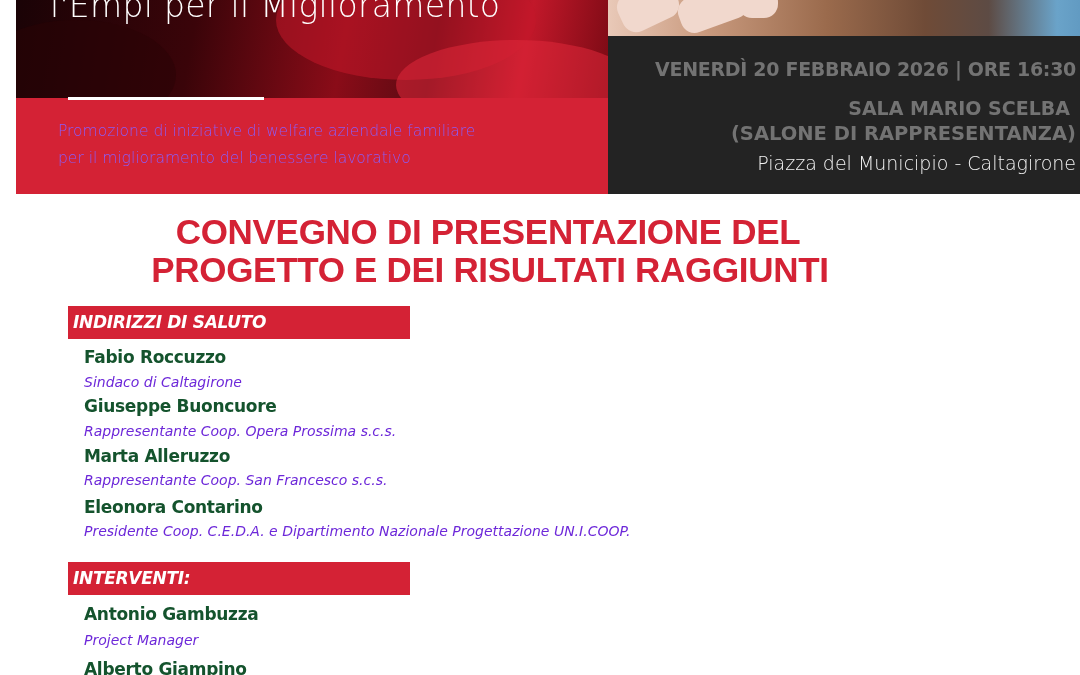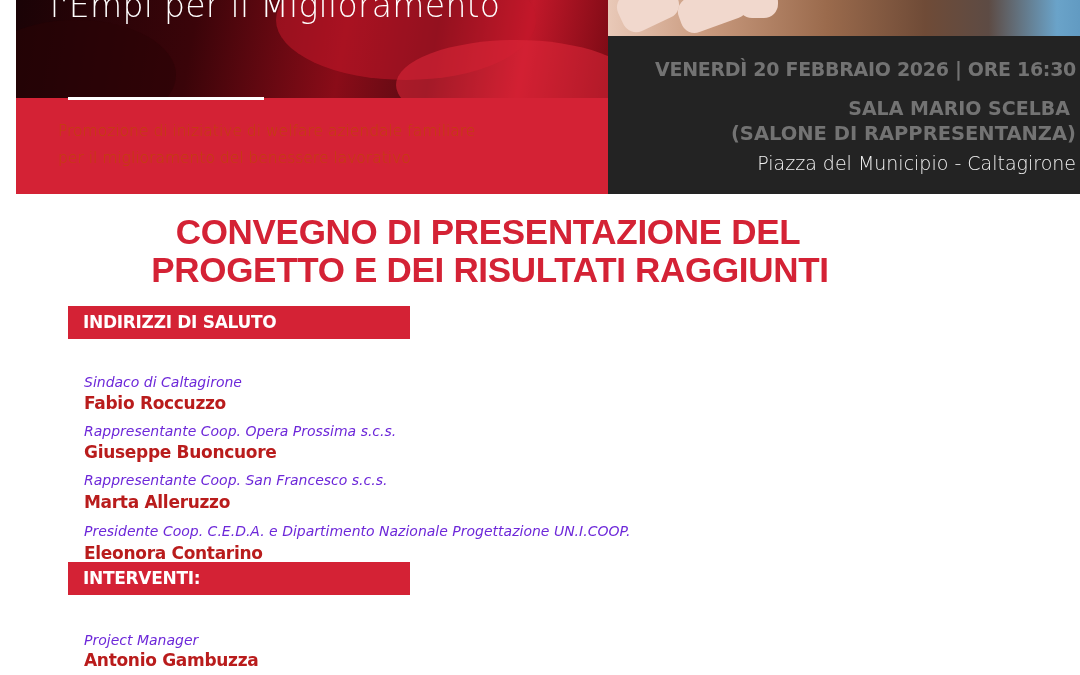--- a/index.html
+++ b/index.html
@@ -6,37 +6,37 @@
   body{width:1080px;height:675px;overflow:hidden;background:#ffffff;position:relative;font-family:"Liberation Sans",sans-serif;}
   .header{position:absolute;left:0;top:0;width:1080px;height:194px;margin-left:16px;}
   .left-hero{position:absolute;left:0;top:0;width:592px;height:98px;
     background:linear-gradient(100deg,#1a0306 0%,#3a0409 30%,#8a0c18 55%,#5a0a12 70%,#c2182a 85%,#7a0a14 100%);overflow:hidden;}
   .left-hero .swirl{position:absolute;border-radius:50%;opacity:.55;}
   .title-line{position:absolute;left:34px;color:#fff;font-family:"DejaVu Sans",sans-serif;font-weight:300;font-size:33px;white-space:nowrap;letter-spacing:0.3px;}
   .title-line.l1{top:-14px;}
   .title-line.l2{top:34px;}
   .red-band{position:absolute;left:0;top:98px;width:592px;height:96px;background:#d42235;}
   .white-rule{position:absolute;left:52px;top:97px;width:196px;height:3px;background:#ffffff;}
-  .subtitle{position:absolute;left:42px;top:118px;color:#c2410c;font-family:"DejaVu Sans",sans-serif;font-size:15.5px;line-height:27px;font-weight:300;}
+  .subtitle{position:absolute;left:42px;top:118px;color:#8b5cf6;font-family:"DejaVu Sans",sans-serif;font-size:15.5px;line-height:27px;font-weight:300;}
   .photo{position:absolute;left:592px;top:0;width:488px;height:36px;
     background:linear-gradient(90deg,#e9c9b8 0%,#c99a7e 20%,#9a6a4c 45%,#6f4b37 65%,#5d4b44 78%,#6aa3c9 92%,#5c95bd 100%);overflow:hidden;}
   .photo .finger{position:absolute;background:#f1d8cd;border-radius:14px;}
   .dark-panel{position:absolute;left:592px;top:36px;width:488px;height:158px;background:#232323;}
   .info{position:absolute;right:20px;text-align:right;color:#737373;font-family:"DejaVu Sans",sans-serif;white-space:nowrap;}
   .info.date{top:58px;font-weight:bold;font-size:19px;letter-spacing:-0.3px;}
   .info.venue1{top:97px;font-weight:bold;font-size:19px;right:26px;}
   .info.venue2{top:122px;font-weight:bold;font-size:19.5px;}
   .info.address{top:152px;font-weight:300;font-size:19px;color:#f2f2f2;}
   .main-title{position:absolute;left:0;width:1080px;text-align:center;color:#d42235;font-family:"Liberation Sans",sans-serif;font-weight:bold;font-size:35px;line-height:38px;letter-spacing:-0.3px;}
   .main-title.t1{top:213px;left:-52px;}
   .main-title.t2{top:251px;left:-50px;}
-  .section-bar{position:absolute;left:68px;width:342px;height:33px;background:#d42235;color:#fff;font-family:"DejaVu Sans",sans-serif;font-weight:bold;font-size:17px;line-height:33px;padding-left:15px;box-sizing:border-box;letter-spacing:-0.3px;}
+  .section-bar{position:absolute;left:68px;width:342px;height:33px;background:#d42235;color:#fff;font-family:"DejaVu Sans",sans-serif;font-weight:bold;font-size:17px;line-height:33px;padding-left:5px;box-sizing:border-box;letter-spacing:-0.3px;font-style:italic;}
   .section-bar.saluto{top:306px;}
   .section-bar.interventi{top:562px;}
-  .person-name{position:absolute;left:84px;font-family:"DejaVu Sans",sans-serif;font-weight:bold;font-size:17px;color:#b91c1c;white-space:nowrap;letter-spacing:-0.3px;margin-top:46px;}
+  .person-name{position:absolute;left:84px;font-family:"DejaVu Sans",sans-serif;font-weight:bold;font-size:17px;color:#14532d;white-space:nowrap;letter-spacing:-0.3px;}
   .person-role{position:absolute;left:84px;font-family:"DejaVu Sans",sans-serif;font-style:italic;font-size:14px;color:#6d28d9;white-space:nowrap;}
 </style>
 </head>
 <body>
 
 <div class="header">
   <div class="left-hero">
     <div class="swirl" style="left:260px;top:-40px;width:260px;height:120px;background:#c2182a;"></div>
     <div class="swirl" style="left:380px;top:40px;width:240px;height:90px;background:#e0283a;"></div>
     <div class="swirl" style="left:-40px;top:20px;width:200px;height:110px;background:#2a0306;"></div>

